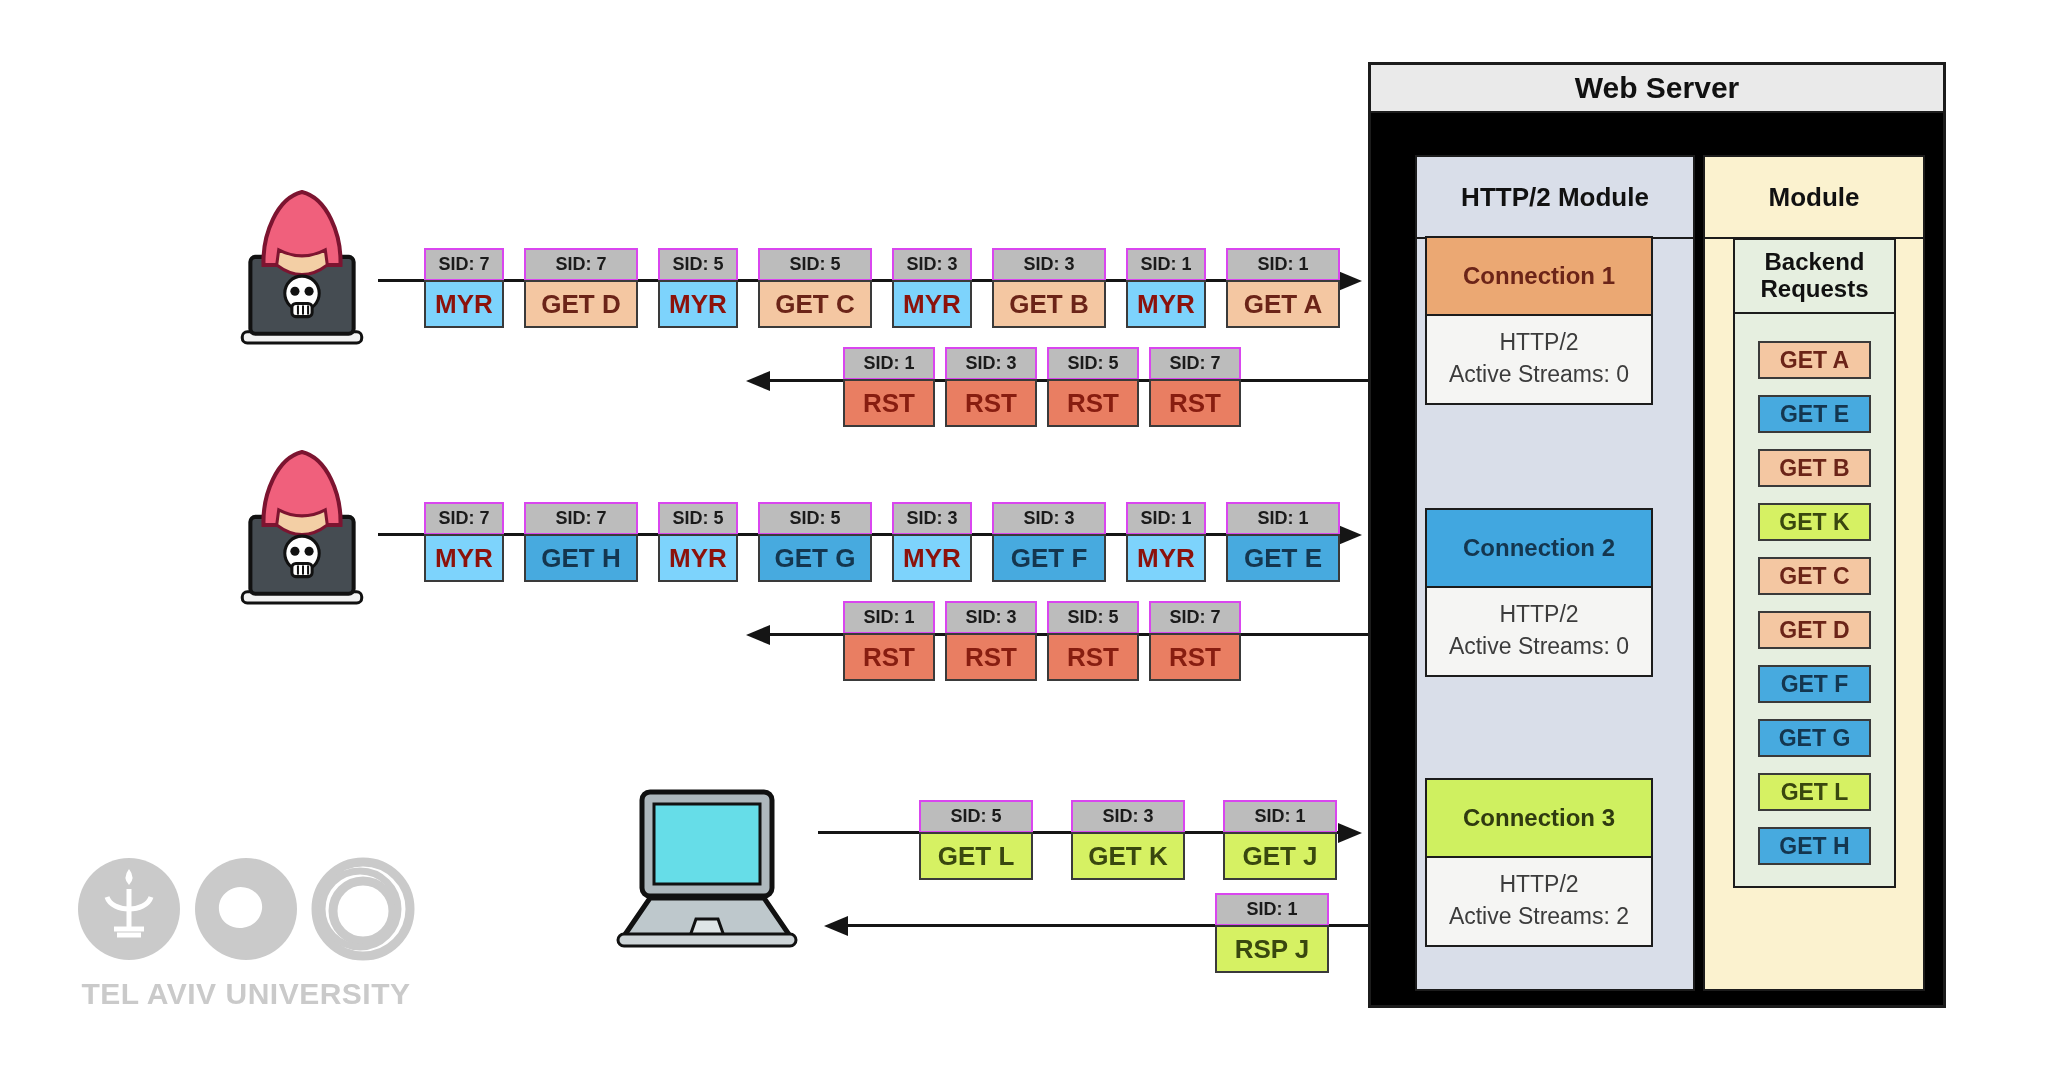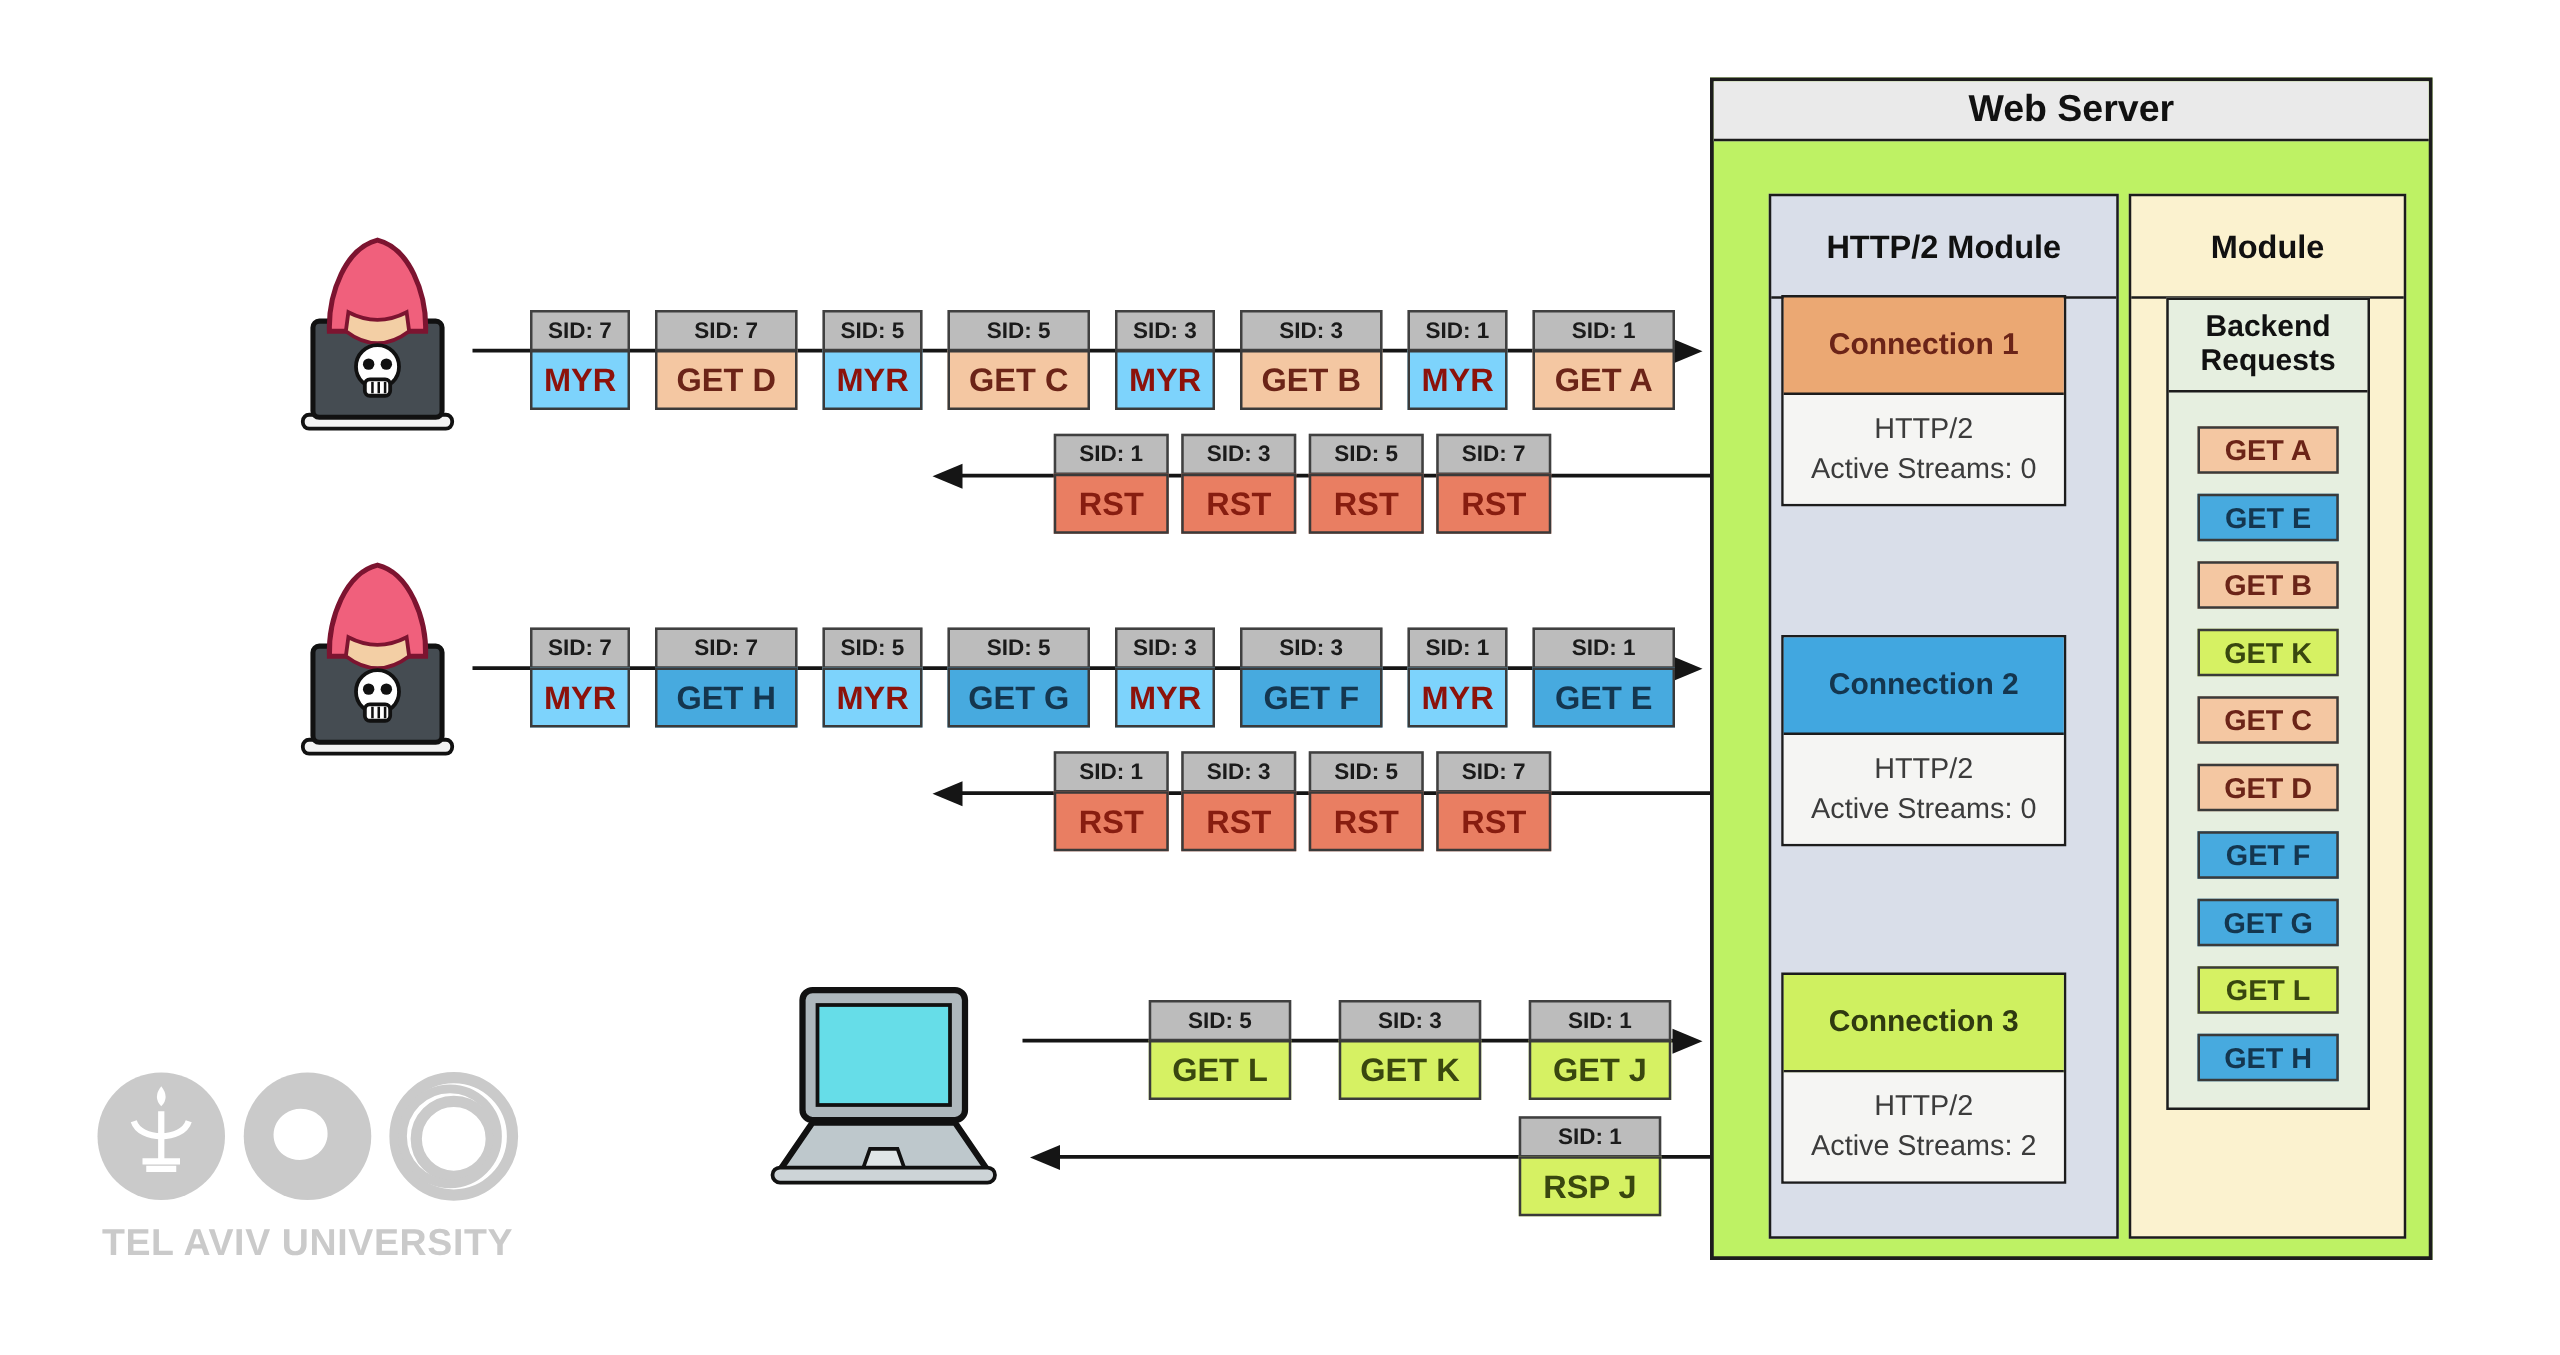--- a/index.html
+++ b/index.html
@@ -7,36 +7,36 @@
        font-family:"Liberation Sans",sans-serif;color:#111;}
   .abs{position:absolute;}
   
   .hline{position:absolute;height:3px;background:#151515;z-index:1;}
   .arr{position:absolute;width:0;height:0;border-top:10px solid transparent;border-bottom:10px solid transparent;z-index:1;}
   .arr.r{border-left:24px solid #151515;}
   .arr.l{border-right:24px solid #151515;}
   
   .prow{position:absolute;display:flex;z-index:2;}
   .pkt{display:flex;flex-direction:column;}
-  .pkt .sid{height:33px;background:#bcbcbc;border:2px solid #404040;box-sizing:border-box;
+  .pkt .sid{height:33px;background:#bcbcbc;border:2px solid #d946ef;box-sizing:border-box;
             display:flex;align-items:center;justify-content:center;
             font-size:18px;font-weight:600;color:#1b1b1b;}
   .pkt .val{height:48px;border:2px solid #3a3a3a;box-sizing:border-box;margin-top:-1px;
             display:flex;align-items:center;justify-content:center;
             font-size:26px;font-weight:700;}
   .pkt.myr{width:80px;} .pkt.rst{width:92px;}
   .pkt.get-peach,.pkt.get-blue,.pkt.get-green{width:114px;}
   .pkt.myr .val{background:#7dd3fc;color:#8c120b;}
   .pkt.get-peach .val{background:#f4c7a2;color:#6b2418;}
   .pkt.get-blue .val{background:#47aadf;color:#14364f;}
   .pkt.get-green .val{background:#d6f163;color:#39470f;}
   .pkt.rst .val{background:#e97e62;color:#871d10;}
   
   #webserver{left:1368px;top:62px;width:578px;height:946px;border:3px solid #1c1c1c;
-             background:#bef264;box-sizing:border-box;}
+             background:#000000;box-sizing:border-box;}
   #ws-title{height:46px;border-bottom:2px solid #1c1c1c;background:#eaeaea;
             display:flex;align-items:center;justify-content:center;
             font-size:30px;font-weight:800;}
   .panel{position:absolute;border:2px solid #1c1c1c;box-sizing:border-box;}
   #module{left:13px;top:90px;width:280px;height:836px;background:#d9dee9;margin-left:31px;}
   #backend{left:332px;top:90px;width:222px;height:836px;background:#fbf2cf;}
   .panel-h{height:80px;border-bottom:2px solid #1c1c1c;display:flex;align-items:center;
            justify-content:center;font-size:26px;font-weight:700;}
   .conn{position:absolute;left:8px;width:228px;border:2px solid #1c1c1c;box-sizing:border-box;z-index:2;}
   .conn-h{height:76px;border-bottom:2px solid #1c1c1c;display:flex;align-items:center;

